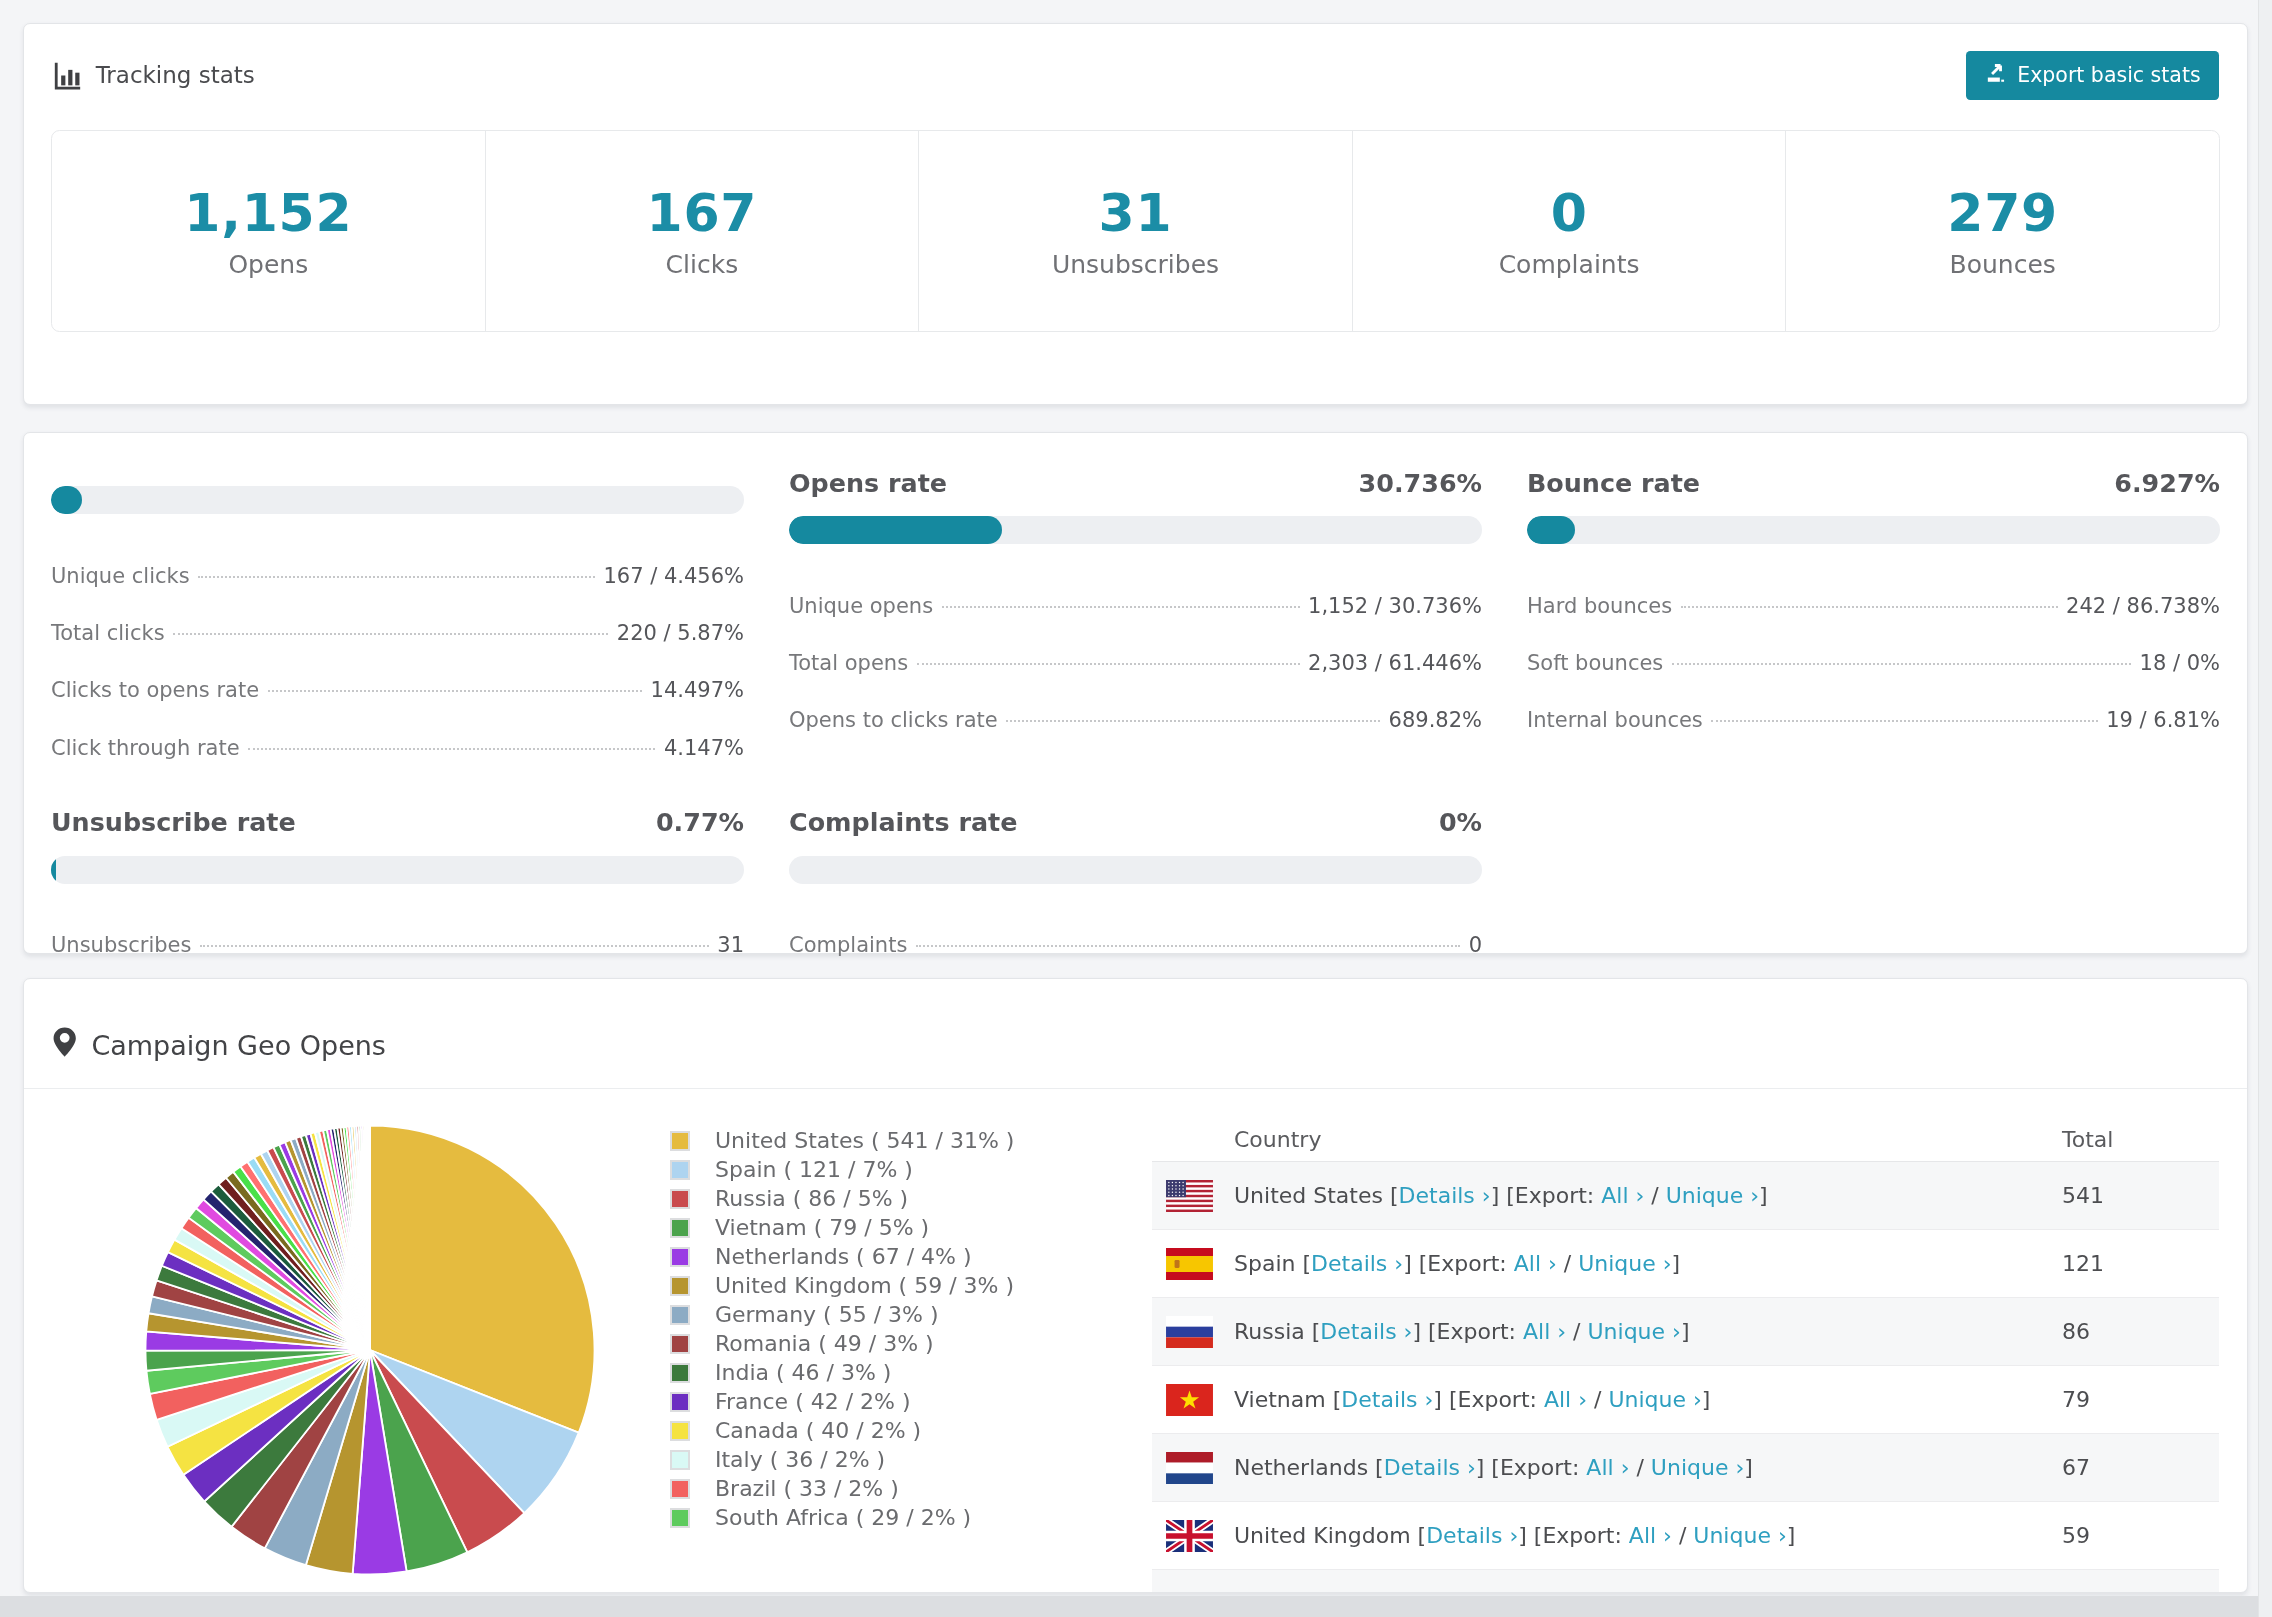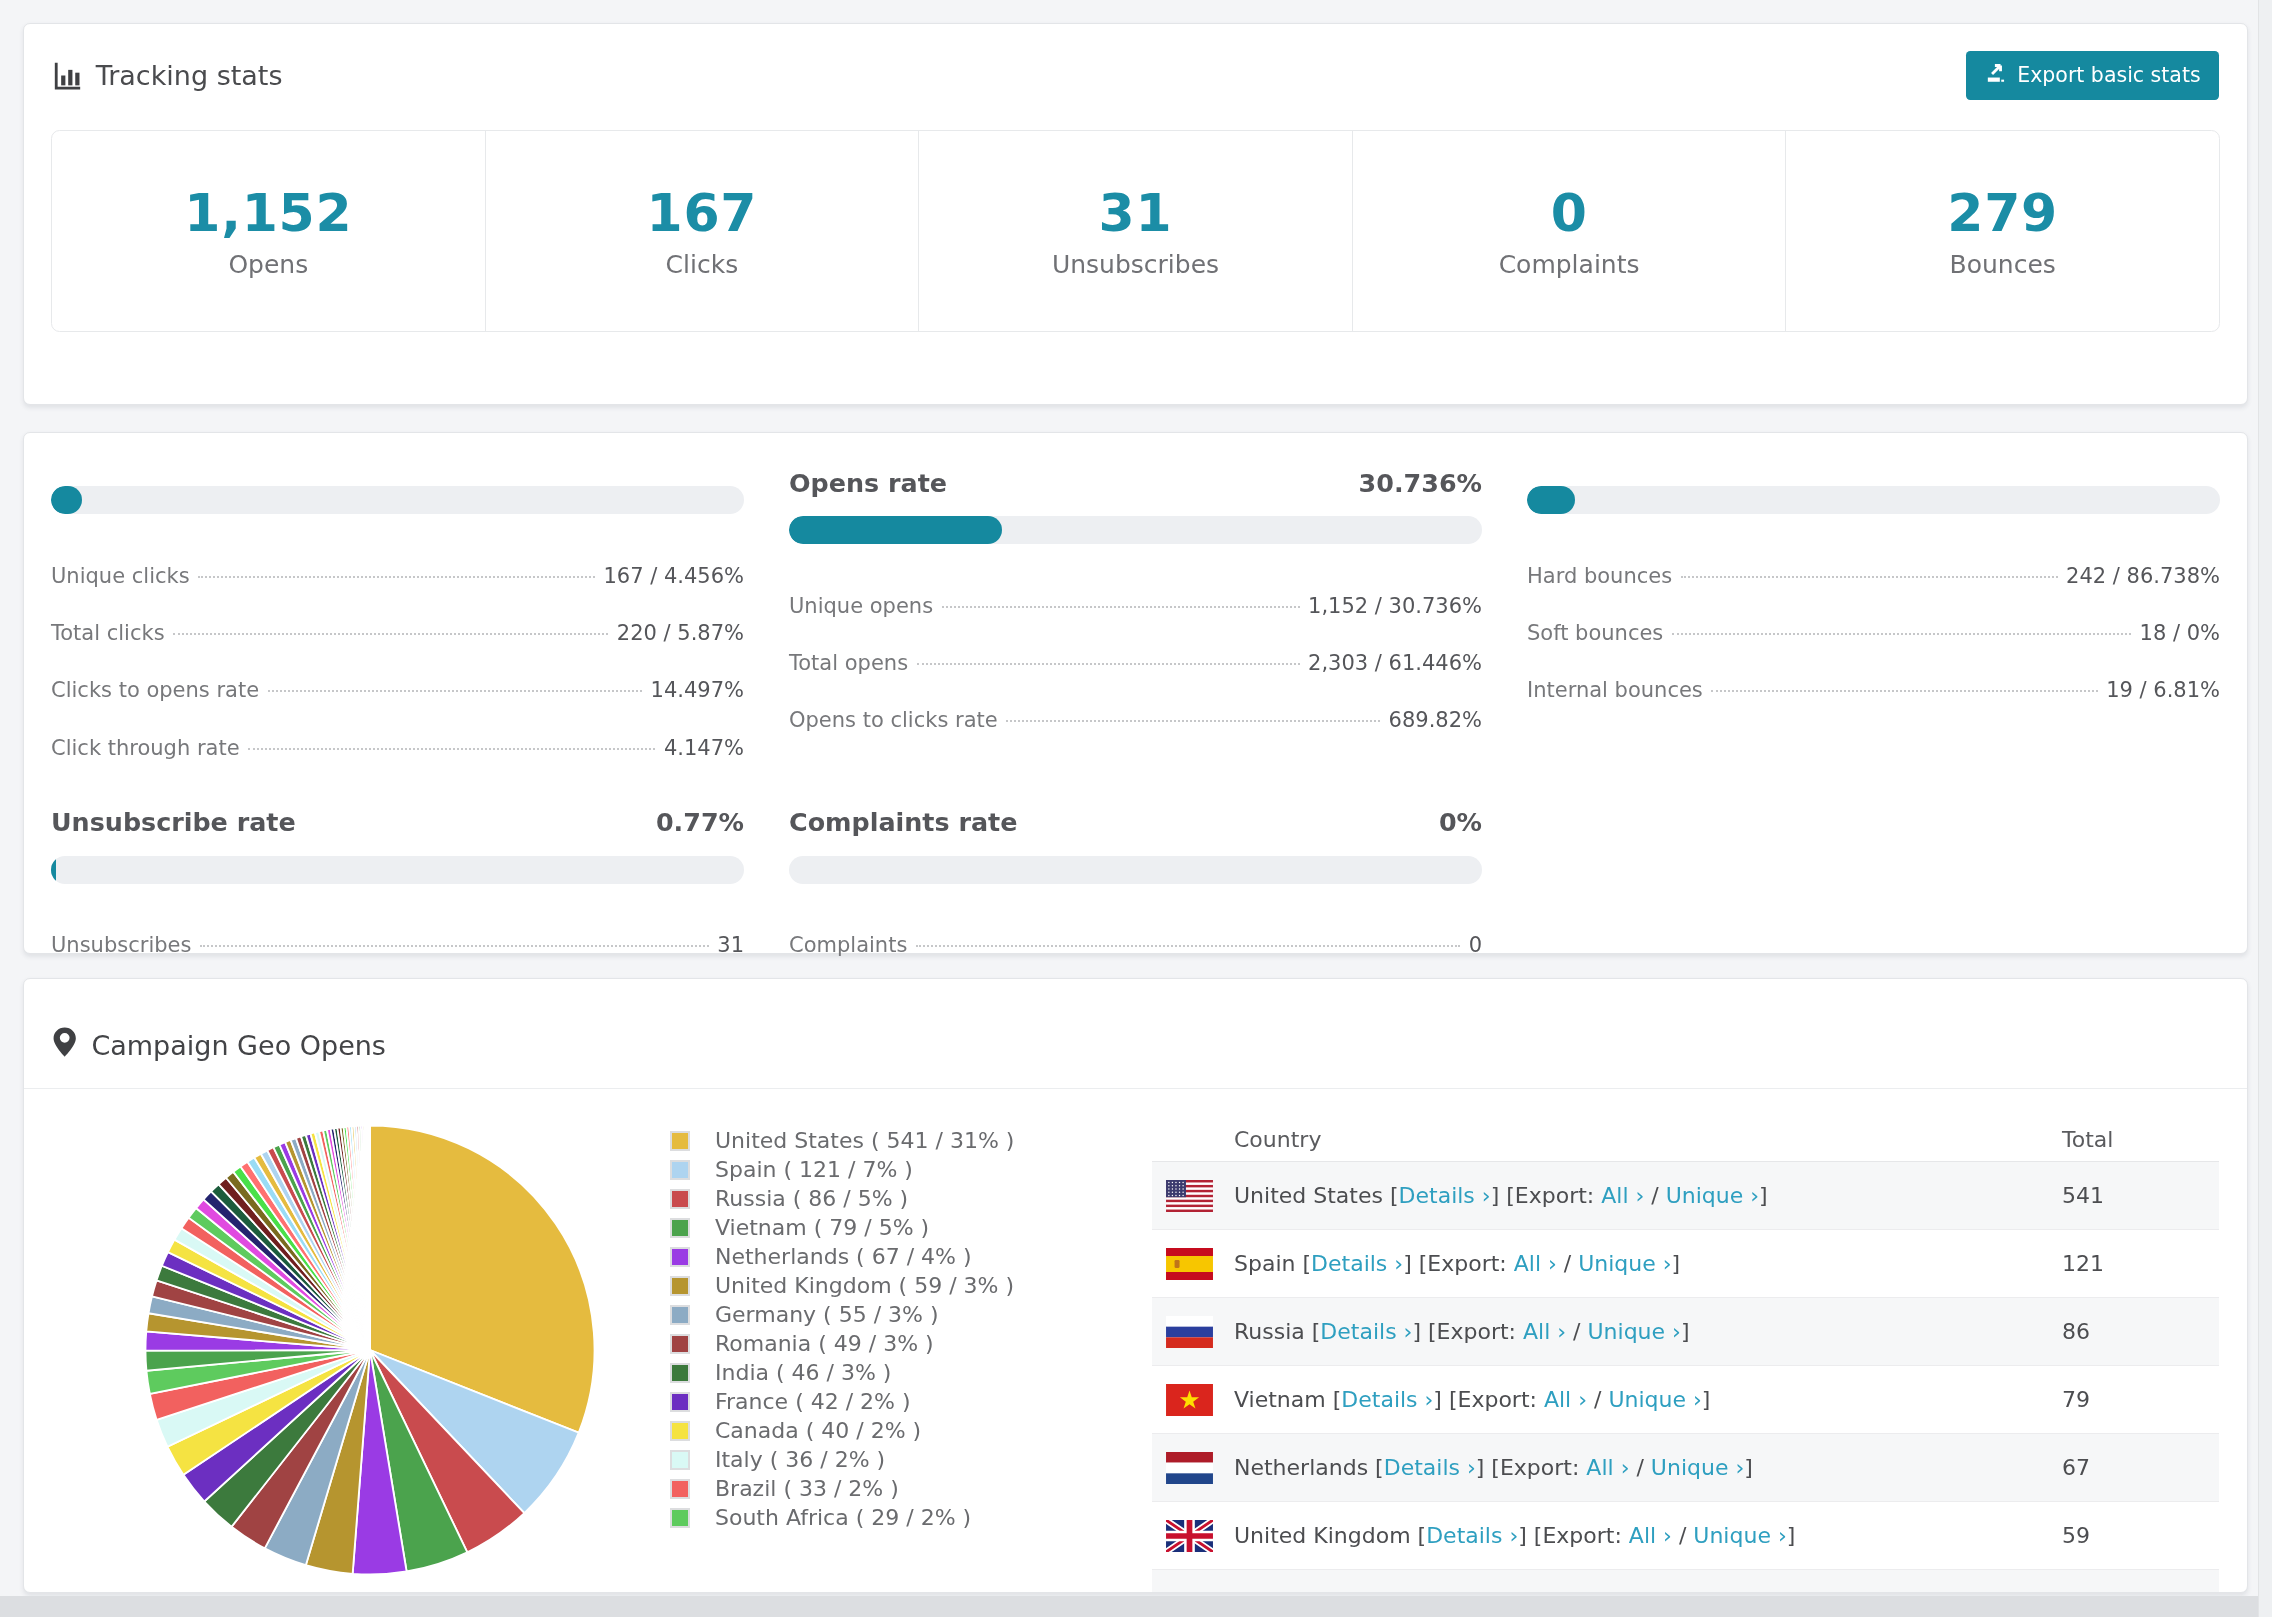--- a/index.html
+++ b/index.html
@@ -22,21 +22,21 @@
     border-radius:7px;
     box-shadow:0 2.1px 4.2px rgba(60,70,85,.10);
   }
   #card-tracking { top:23px;  height:382px; }
   #card-rates    { top:432px; height:522px; }
   #card-geo      { top:978px; height:615px; overflow:hidden; }
   .bottom-strip { position:absolute; left:0; top:1596px; width:2273px; height:21px; background:#dcdee1; }
 
   
   .card-head { display:flex; align-items:center; justify-content:space-between; padding:27px 28px 0 28px; }
-  .head-title { display:flex; align-items:center; gap:12.7px; font-size:27px; color:#4a4b4e;text-align:center; }
+  .head-title { display:flex; align-items:center; gap:12.7px; font-size:23px; color:#4a4b4e;text-align:center; }
   .head-icon svg { display:block; }
   .btn-export {
     display:flex; align-items:center; gap:10px;
     background:var(--accent,#15899f); color:#fff;
     font-size:20.5px; padding:10.6px 18.4px; border:none; border-radius:4.2px; cursor:pointer;
     font-family:inherit;
   }
   .stats-group {
     margin:30px 27px 0 27px; height:202px;
     border:0.7px solid #e7e9eb; border-radius:8.5px;
@@ -188,20 +188,24 @@
             <span class="rate-row-value">2,303 / 61.446%</span>
           </div>
           <div class="rate-row">
             <span class="rate-row-label">Opens to clicks rate</span>
             <span class="rate-leader"></span>
             <span class="rate-row-value">689.82%</span>
           </div>
         </div>
       </div>
       <div class="rate-block">
+        <div class="rate-head">
+          <span class="rate-title">Bounce rate</span>
+          <span class="rate-value">6.927%</span>
+        </div>
         <div class="rate-bar">
           <div class="rate-fill" style="width: 6.927%;"></div>
         </div>
         <div class="rate-rows">
           <div class="rate-row">
             <span class="rate-row-label">Hard bounces</span>
             <span class="rate-leader"></span>
             <span class="rate-row-value">242 / 86.738%</span>
           </div>
           <div class="rate-row">

